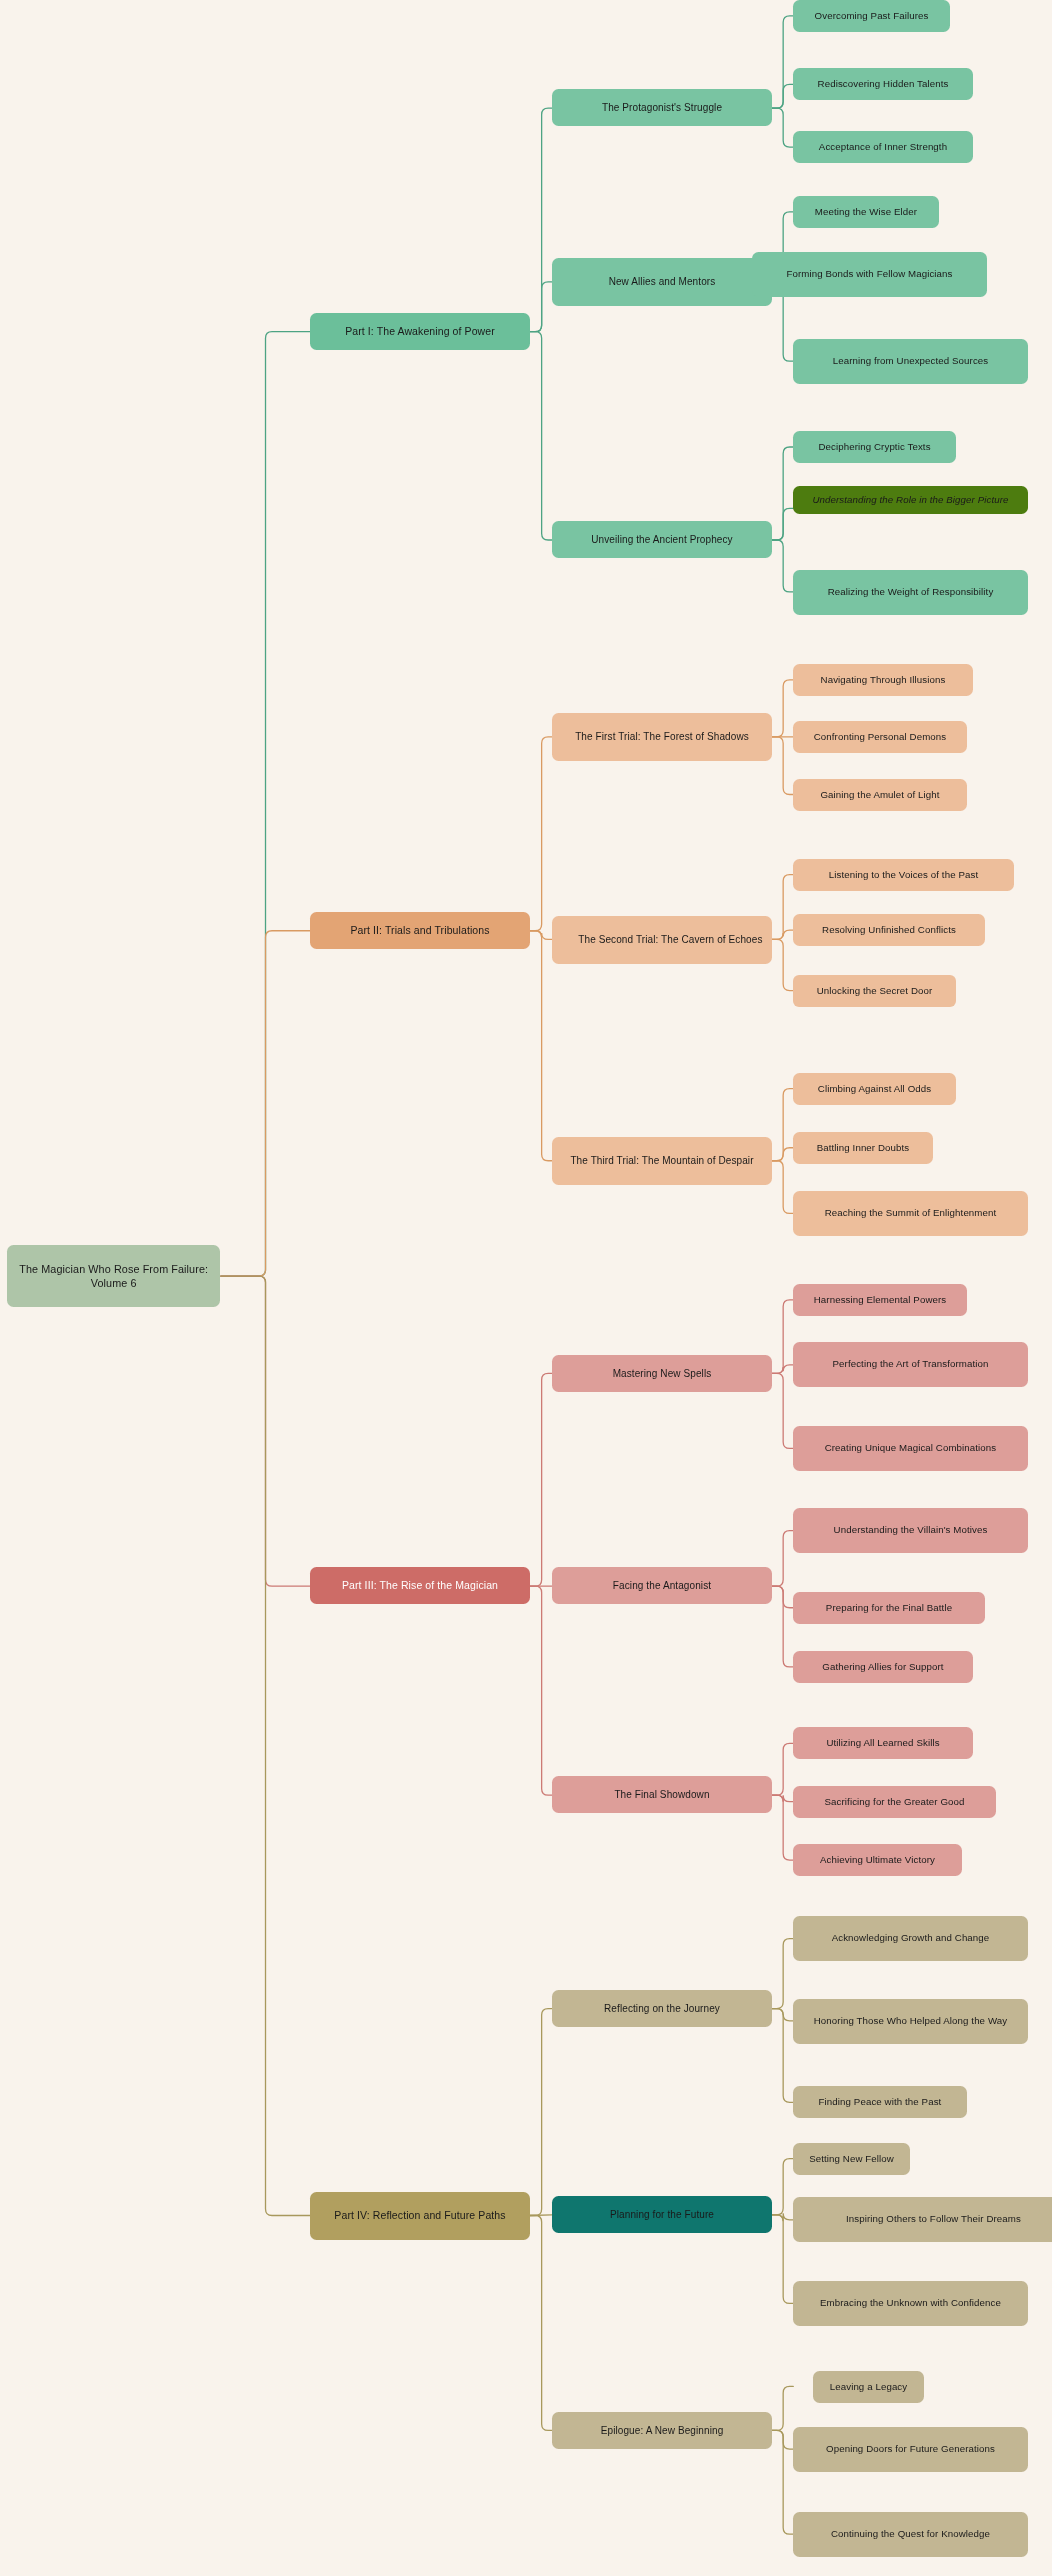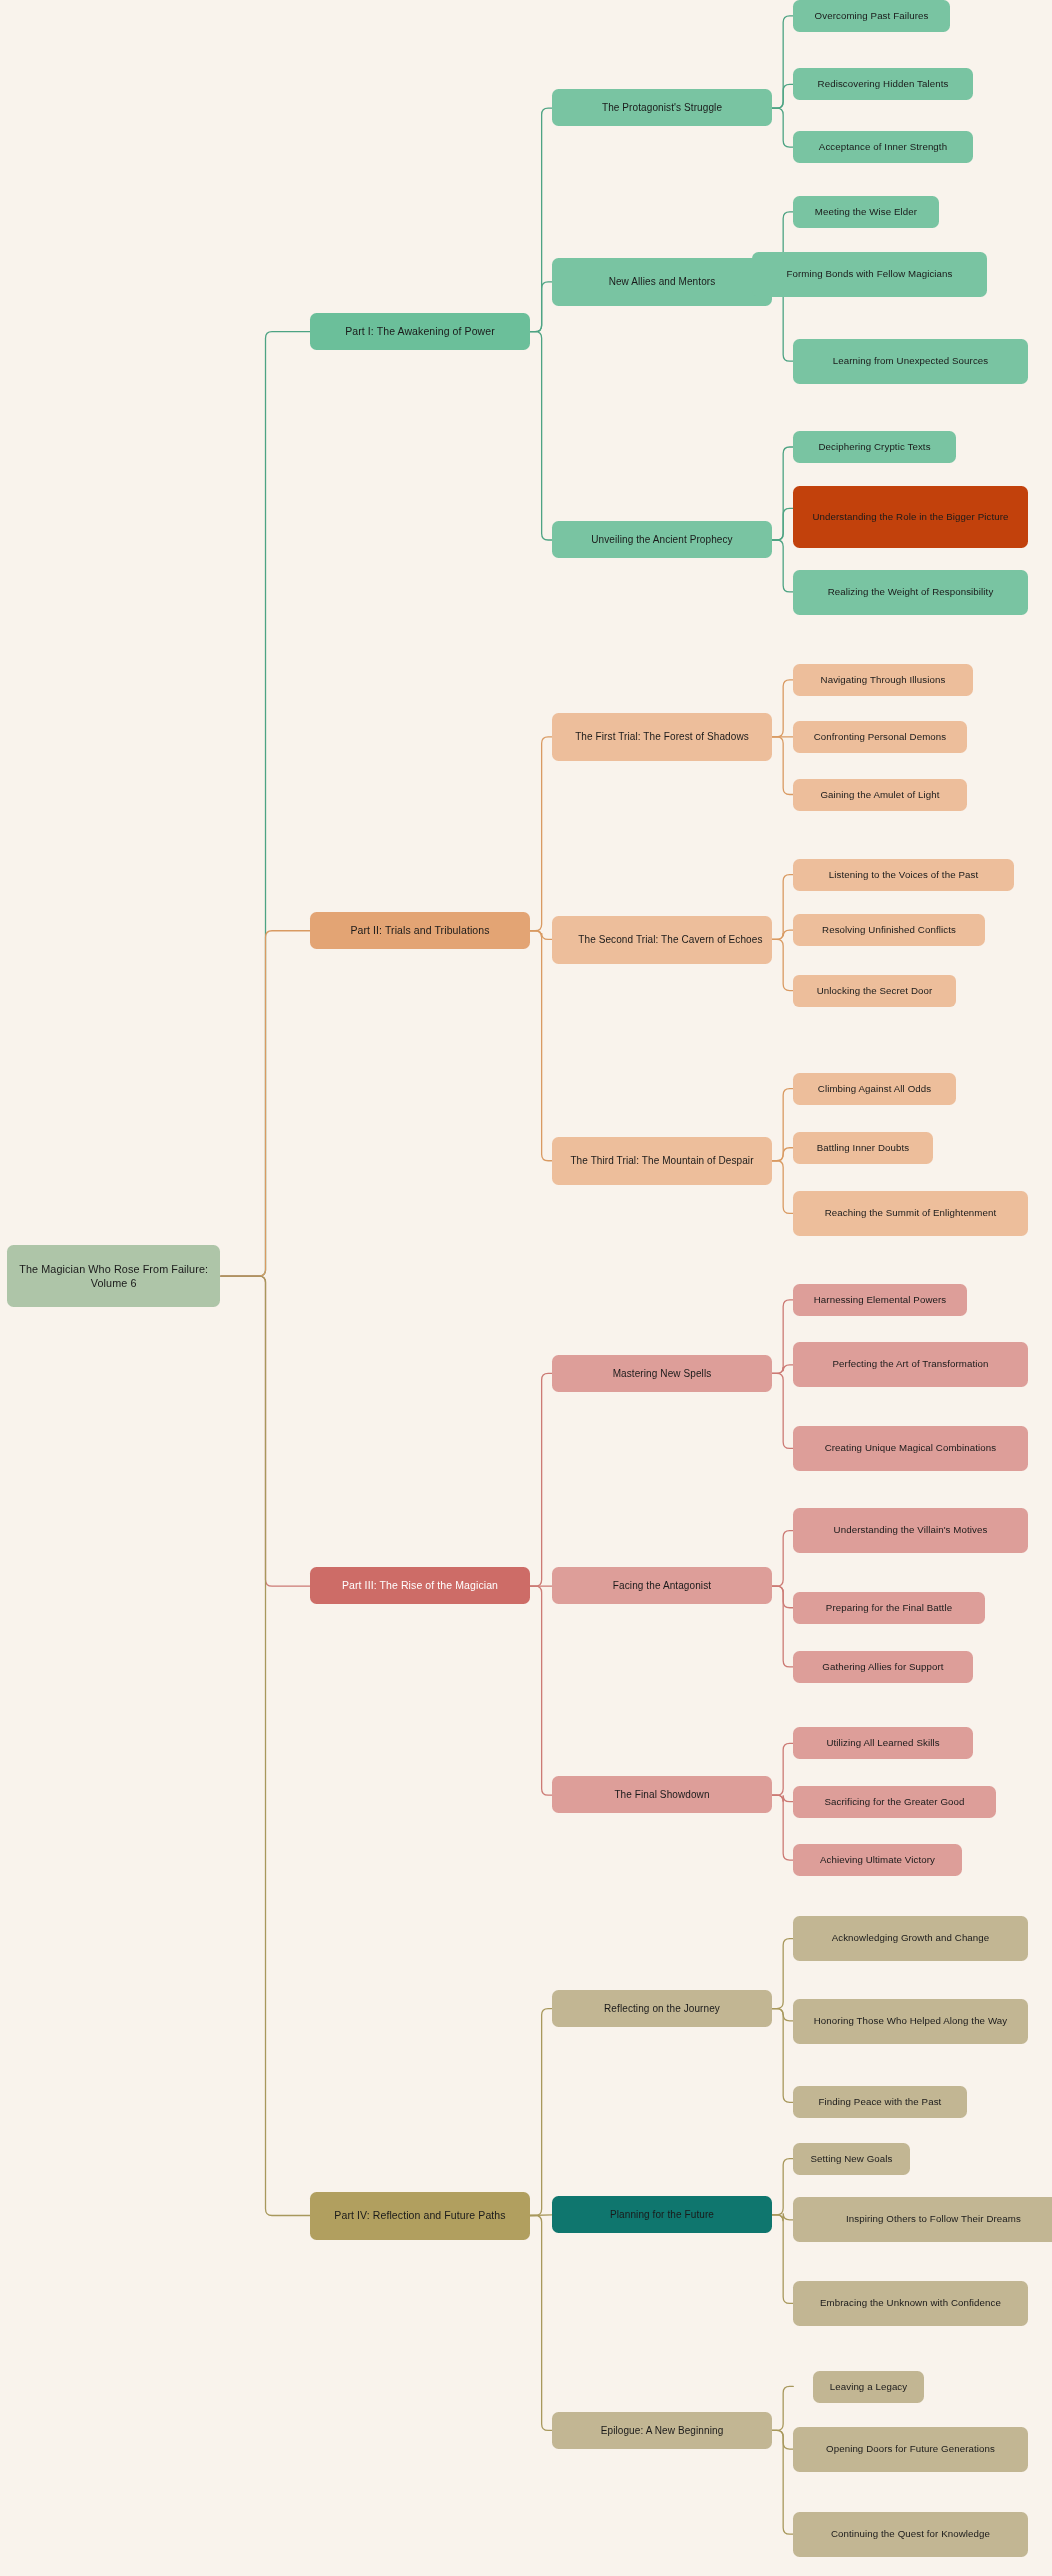--- a/index.html
+++ b/index.html
@@ -128,21 +128,21 @@
       </div>
       <div class="node leaf" style="left: 793px; top: 339px; width: 235px; height: 45px; background: rgb(121, 196, 162); color: rgb(26, 26, 26);">
         <span class="lbl">Learning from Unexpected Sources</span>
       </div>
       <div class="node branch" style="left: 552px; top: 521px; width: 220px; height: 37px; background: rgb(121, 196, 162); color: rgb(26, 26, 26);">
         <span class="lbl">Unveiling the Ancient Prophecy</span>
       </div>
       <div class="node leaf" style="left: 793px; top: 431px; width: 163px; height: 32px; background: rgb(121, 196, 162); color: rgb(26, 26, 26);">
         <span class="lbl">Deciphering Cryptic Texts</span>
       </div>
-      <div class="node leaf" style="left: 793px; top: 486px; width: 235px; height: 62px; background: #c2410c; color: rgb(26, 26, 26);">
+      <div class="node leaf" style="left: 793px; top: 486px; width: 235px; height: 28px; background: #4d7c0f; color: rgb(26, 26, 26); font-style: italic;">
         <span class="lbl">Understanding the Role in the Bigger Picture</span>
       </div>
       <div class="node leaf" style="left: 793px; top: 570px; width: 235px; height: 45px; background: rgb(121, 196, 162); color: rgb(26, 26, 26);">
         <span class="lbl">Realizing the Weight of Responsibility</span>
       </div>
       <div class="node part" style="left: 310px; top: 912px; width: 220px; height: 37px; background: rgb(227, 164, 116); color: rgb(26, 26, 26);">
         <span class="lbl">Part II: Trials and Tribulations</span>
       </div>
       <div class="node branch" style="left: 552px; top: 713px; width: 220px; height: 48px; background: rgb(237, 190, 155); color: rgb(26, 26, 26);">
         <span class="lbl">The First Trial: The Forest of Shadows</span>
@@ -231,21 +231,21 @@
       <div class="node leaf" style="left: 793px; top: 1999px; width: 235px; height: 45px; background: rgb(194, 182, 147); color: rgb(26, 26, 26);">
         <span class="lbl">Honoring Those Who Helped Along the Way</span>
       </div>
       <div class="node leaf" style="left: 793px; top: 2086px; width: 174px; height: 32px; background: rgb(194, 182, 147); color: rgb(26, 26, 26);">
         <span class="lbl">Finding Peace with the Past</span>
       </div>
       <div class="node branch" style="left: 552px; top: 2196px; width: 220px; height: 37px; background: #0f766e; color: rgb(26, 26, 26);">
         <span class="lbl">Planning for the Future</span>
       </div>
       <div class="node leaf" style="left: 793px; top: 2143px; width: 117px; height: 32px; background: rgb(194, 182, 147); color: rgb(26, 26, 26);">
-        <span class="lbl">Setting New Goals</span>
+        <span class="lbl">Setting New Fellow</span>
       </div>
       <div class="node leaf" style="left: 793px; top: 2197px; width: 281px; height: 45px; background: rgb(194, 182, 147); color: rgb(26, 26, 26);">
         <span class="lbl">Inspiring Others to Follow Their Dreams</span>
       </div>
       <div class="node leaf" style="left: 793px; top: 2281px; width: 235px; height: 45px; background: rgb(194, 182, 147); color: rgb(26, 26, 26);">
         <span class="lbl">Embracing the Unknown with Confidence</span>
       </div>
       <div class="node branch" style="left: 552px; top: 2412px; width: 220px; height: 37px; background: rgb(194, 182, 147); color: rgb(26, 26, 26);">
         <span class="lbl">Epilogue: A New Beginning</span>
       </div>

